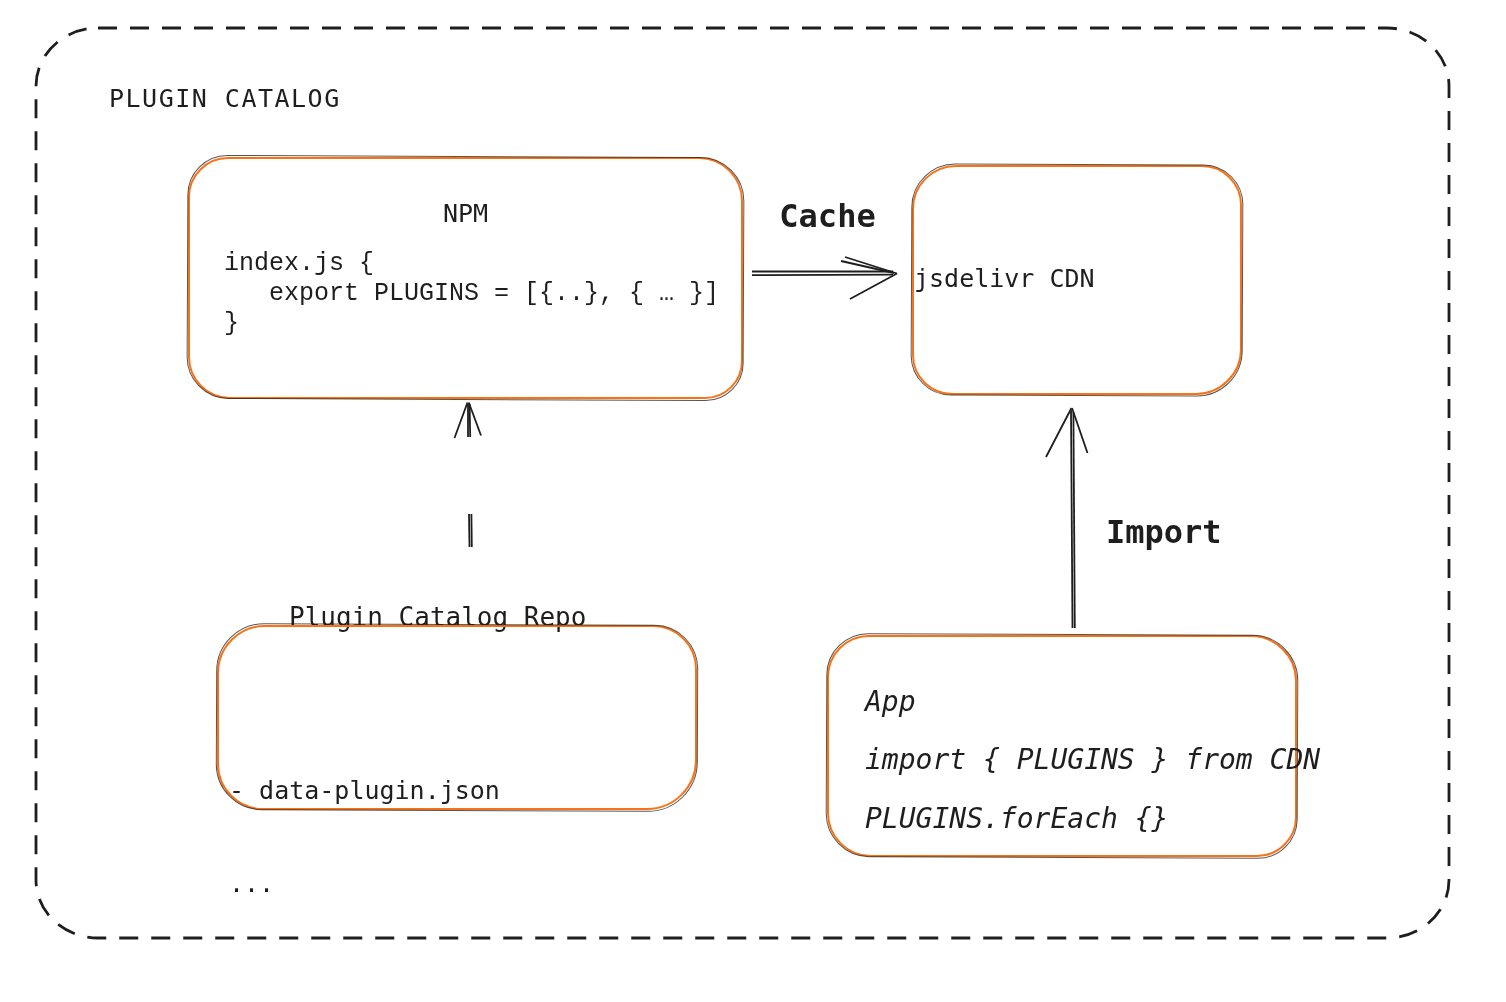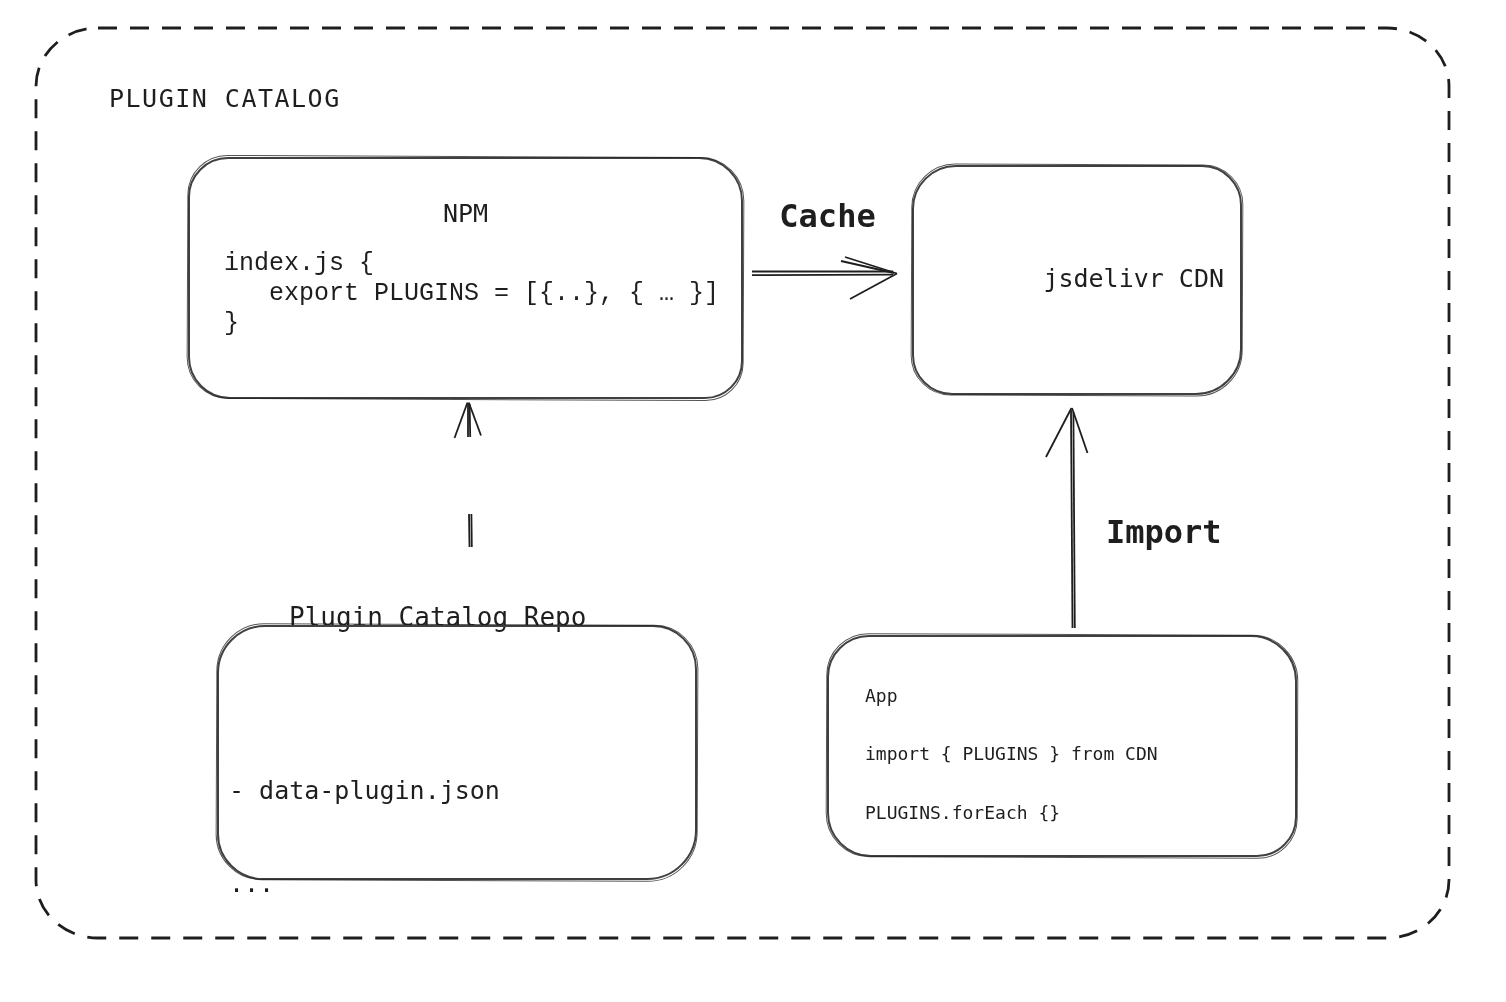--- a/index.html
+++ b/index.html
@@ -23,71 +23,71 @@
   .diagram-title {
     position: absolute;
     left: 109px; top: 84px;
     font-size: 25px;
     letter-spacing: 1.5px;
     white-space: pre;
   }
   
   .sketch-box {
     position: absolute;
-    border: 2px solid #404040;
+    border: 2px solid #f97316;
     background: transparent;
   }
   .sketch-box::before {
     content: "";
     position: absolute;
     inset: -3px;
     border: 1.4px solid rgba(30,30,30,0.75);
     border-radius: inherit;
     transform: rotate(0.25deg);
     pointer-events: none;
   }
   .npm-box    { left: 188px; top: 157px; width: 555px; height: 242px; border-radius: 40px 44px 38px 42px; }
   .cdn-box    { left: 912px; top: 165px; width: 330px; height: 230px; border-radius: 44px 40px 46px 40px; }
-  .repo-box   { left: 217px; top: 625px; width: 480px; height: 255px; border-radius: 48px 44px 50px 46px; padding-left: 12px; }
+  .repo-box   { left: 217px; top: 625px; width: 480px; height: 185px; border-radius: 48px 44px 50px 46px; padding-left: 12px; }
   .app-box    { left: 827px; top: 635px; width: 470px; height: 222px; border-radius: 42px 46px 40px 44px; }
 
   .box-title-center {
     position: absolute;
     left: 0; right: 0;
     text-align: center;
     font-size: 25px;
     white-space: pre;
   }
   .npm-box .box-title-center { top: 40px; }
   .cdn-title {
     position: absolute;
-    left: 0; right: 16px;
+    left: 0; right: 8px;
     top: 50%;
     transform: translateY(-54%);
-    text-align: right;
+    text-align: left;
     font-size: 25px;
     white-space: pre;
   }
   .code-block {
     position: absolute;
     left: 34px; top: 90px;
     font-family: Liberation Mono, monospace;
     font-size: 25px;
     line-height: 30px;
     white-space: pre;
   }
   .repo-items {
     position: absolute;
     left: 10px; top: 86px;
     font-size: 25px;
     line-height: 31px;
     white-space: pre;
   }
   .repo-items .repo-item { min-height: 31px; }
-  .app-line { position: absolute; left: 36px; font-size: 18px; white-space: pre; }
+  .app-line { position: absolute; left: 36px; font-size: 28px; white-space: pre; font-style: italic; }
   .app-line.t  { top: 48px; }
   .app-line.l1 { top: 106px; }
   .app-line.l2 { top: 165px; }
 
   .edge-label {
     position: absolute;
     font-size: 32px;
     font-weight: 600;
     white-space: pre;
     text-align: center;

